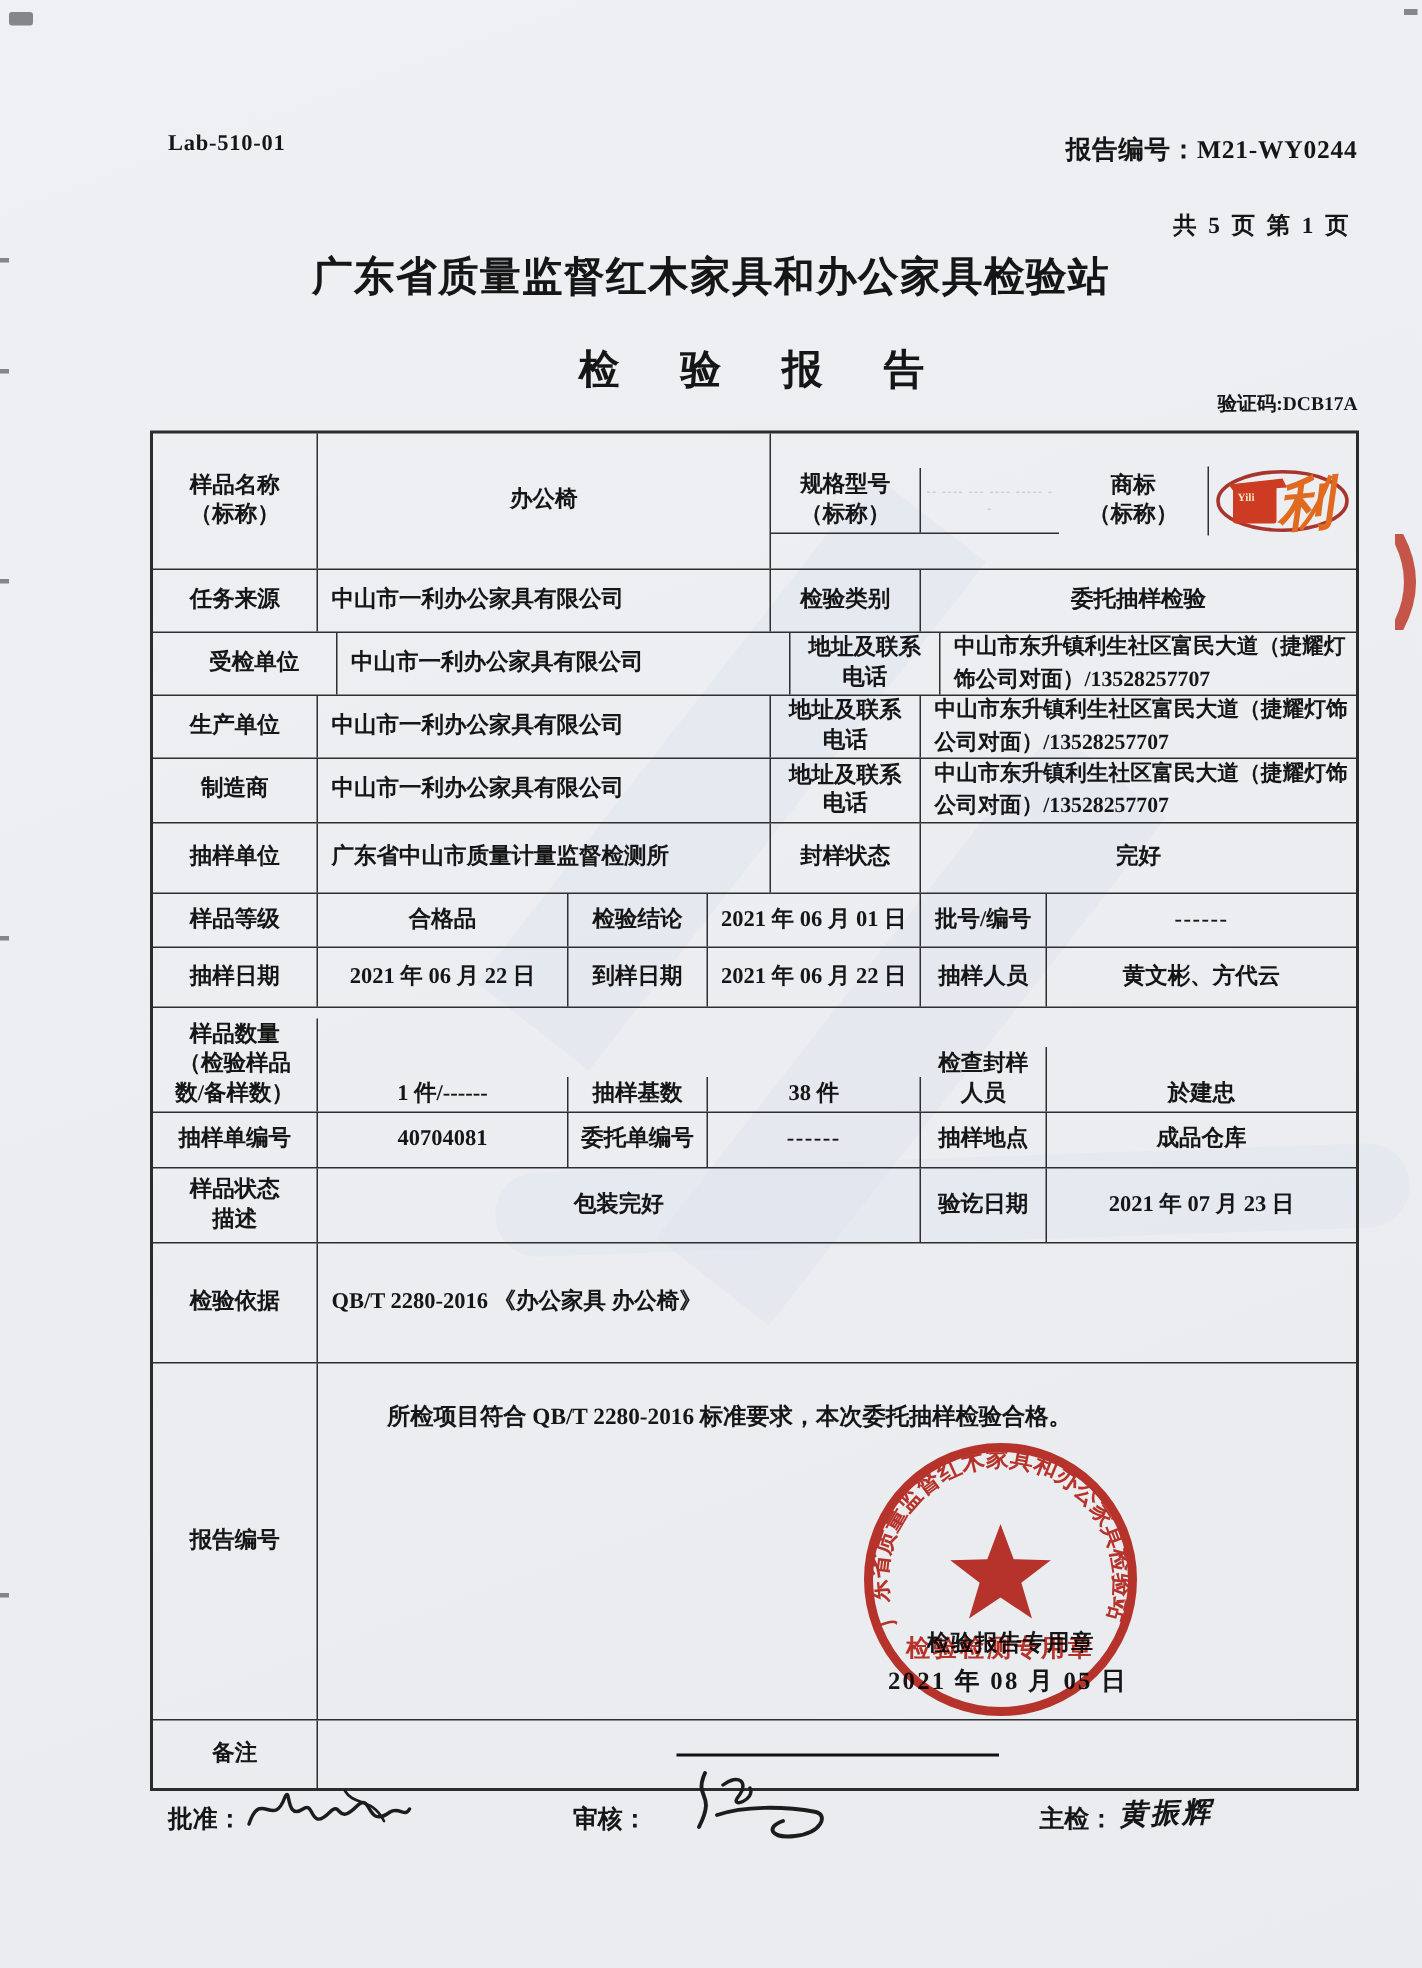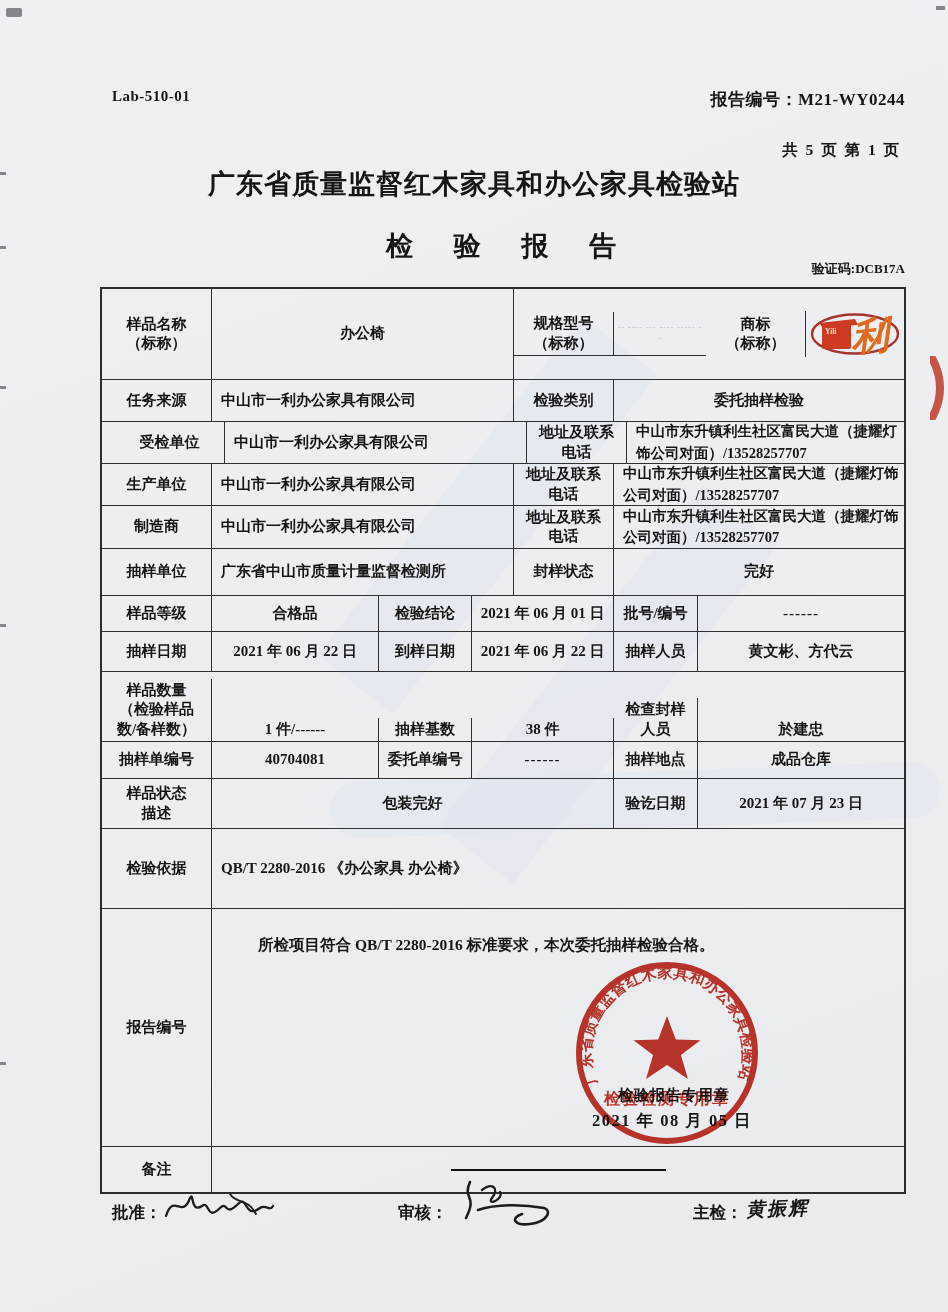--- a/index.html
+++ b/index.html
@@ -221,21 +221,21 @@
       <textPath href="#ringArc" startOffset="0" textLength="296">广东省质量监督红木家具和办公家具检验站</textPath>
     </text>
     <text x="95" y="146" text-anchor="middle" font-size="16" fill="#c3271d" font-weight="bold" letter-spacing="2">检验检测专用章</text>
   </svg>
 
   <div class="ft-label" style="left:112px;top:1202px;">批准：</div>
   <svg class="sig-svg" style="left:160px;top:1184px;" width="120" height="48" viewBox="0 0 120 48">
     <path d="M6 32 C 14 8, 22 36, 30 14 C 34 6, 30 30, 42 22 C 50 16, 46 38, 60 24 C 68 16, 64 34, 78 20 C 88 10, 84 36, 100 24 C 106 20, 110 28, 113 22" fill="none" stroke="#1c1c1c" stroke-width="2.3" stroke-linecap="round"></path>
     <path d="M70 10 C 76 20, 88 14, 96 30" fill="none" stroke="#1c1c1c" stroke-width="1.8" stroke-linecap="round"></path>
   </svg>
-  <div class="ft-label" style="left:398px;top:1202px;">审核：</div>
+  <div class="ft-label" style="left:382px;top:1202px;">审核：</div>
   <svg class="sig-svg" style="left:452px;top:1174px;" width="110" height="62" viewBox="0 0 110 62">
     <path d="M18 8 C 10 26, 26 20, 14 44" fill="none" stroke="#1c1c1c" stroke-width="2.6" stroke-linecap="round"></path>
     <path d="M30 16 C 40 8, 48 14, 40 24 C 34 32, 52 26, 48 18" fill="none" stroke="#1c1c1c" stroke-width="2.3" stroke-linecap="round"></path>
     <path d="M26 36 C 44 30, 70 30, 92 34 C 100 36, 96 48, 78 50 C 62 52, 58 44, 70 40" fill="none" stroke="#1c1c1c" stroke-width="2.6" stroke-linecap="round"></path>
   </svg>
   <div class="ft-label" style="left:693px;top:1202px;">主检：</div>
   <div class="chief-name">黄振辉</div>
 
 </div>
 

